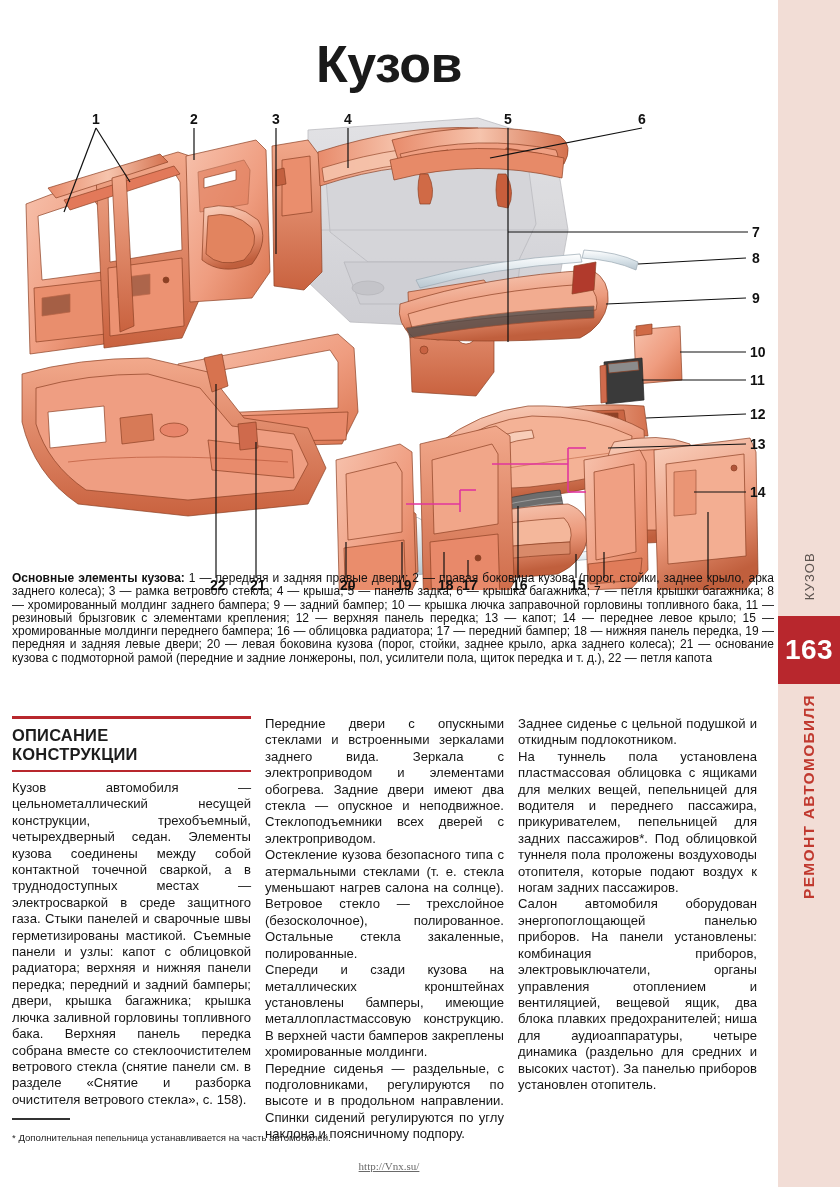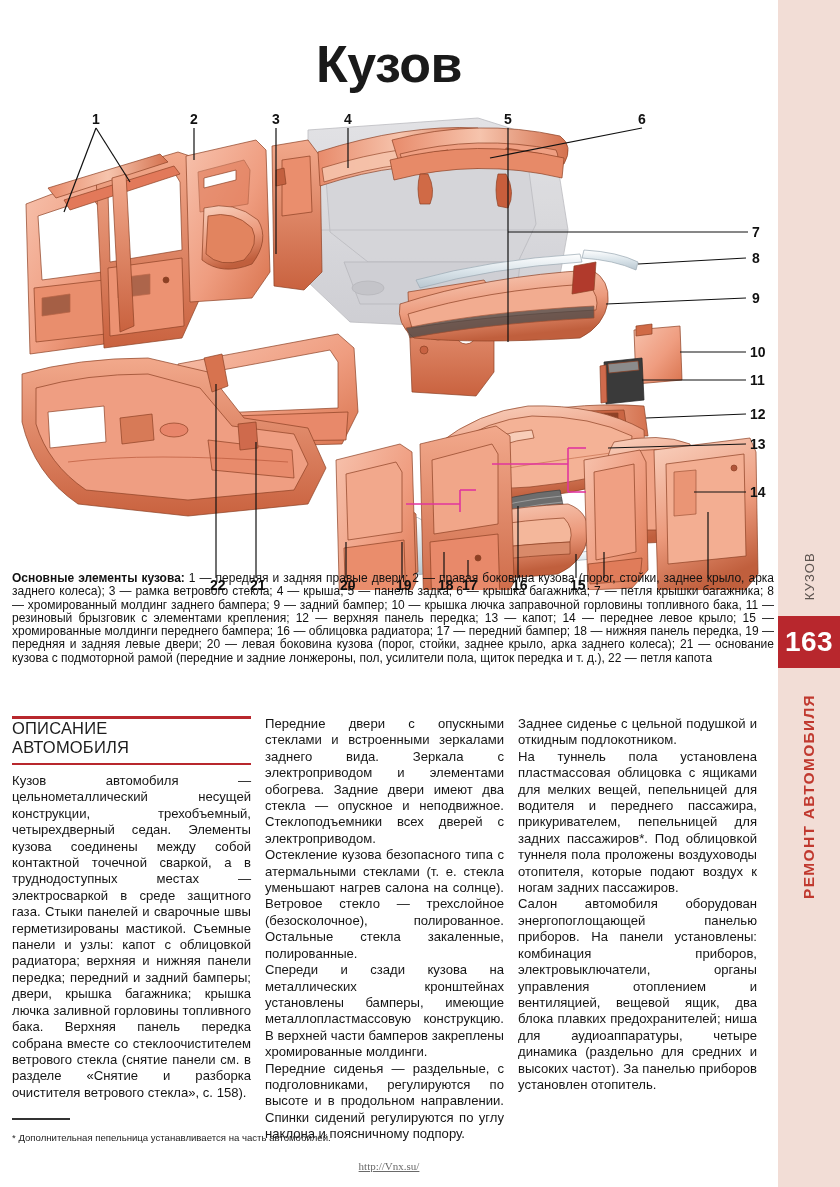--- a/index.html
+++ b/index.html
@@ -20,21 +20,21 @@
   .sb-chapter{
     position:absolute;top:536px;right:0;width:62px;height:80px;
     display:flex;align-items:center;justify-content:center;
   }
   .sb-chapter span{
     writing-mode:vertical-rl;transform:rotate(180deg);
     font-size:13px;letter-spacing:1.2px;color:#5d5450;
     font-family:"Liberation Sans",sans-serif;
   }
   .sb-pagebox{
-    position:absolute;top:616px;right:0;width:62px;height:52px;
+    position:absolute;top:616px;right:0;width:62px;height:68px;
     background:#b8272d;
     display:flex;align-items:center;justify-content:center;
   }
   .sb-pagebox span{
     color:#fff;font-size:28px;font-weight:bold;letter-spacing:0.5px;
   }
   .sb-section{
     position:absolute;top:690px;right:0;width:62px;height:300px;
     display:flex;align-items:flex-start;justify-content:center;padding-top:4px;
     box-sizing:border-box;
@@ -68,22 +68,22 @@
     position:absolute;top:716px;left:12px;width:754px;height:380px;
   }
   .col{position:absolute;top:0;width:239px;}
   .col1{left:0;}
   .col2{left:253px;}
   .col3{left:506px;}
 
   .rule-top{height:3px;background:#b8272d;width:100%;}
   .rule-bot{height:2px;background:#b8272d;width:100%;margin-top:6px;}
   .sec-head{
-    font-size:16.5px;font-weight:normal;color:#1d1d1d;line-height:19px;
-    letter-spacing:0.2px;
+    font-size:16.5px;font-weight:bold;color:#1d1d1d;line-height:19px;
+    padding-top:7px;letter-spacing:0.2px;
   }
   .bodytext{
     font-size:13.1px;line-height:16.4px;text-align:justify;color:#151515;
     margin-top:8px;
     font-family:"Liberation Sans",sans-serif;
     -webkit-hyphens:auto;hyphens:auto;
   }
   .bodytext p{margin:0;}
   .col2 .bodytext,.col3 .bodytext{margin-top:0;}
 
@@ -357,21 +357,21 @@
   </div>
 
   <div class="caption"><b>Основные элементы кузова:</b><span> 1 — передняя и задняя правые двери; 2 — правая боковина кузова (порог, стойки, заднее крыло, арка заднего колеса); 3 — рамка ветрового стекла; 4 — крыша; 5 — панель задка; 6 — крышка багажника; 7 — петля крышки багажника; 8 — хромированный молдинг заднего бампера; 9 — задний бампер; 10 — крышка лючка заправочной горловины топливного бака, 11 — резиновый брызговик с элементами крепления; 12 — верхняя панель передка; 13 — капот; 14 — переднее левое крыло; 15 — хромированные молдинги переднего бампера; 16 — облицовка радиатора; 17 — передний бампер; 18 — нижняя панель передка, 19 — передняя и задняя левые двери; 20 — левая боковина кузова (порог, стойки, заднее крыло, арка заднего колеса); 21 — основание кузова с подмоторной рамой (передние и задние лонжероны, пол, усилители пола, щиток передка и т. д.), 22 — петля капота</span></div>
 
   <div class="cols">
 
     <div class="col col1">
       <div class="rule-top"></div>
       <div class="sec-head">
         <div>ОПИСАНИЕ</div>
-        <div>АВТОМОБИЛЯ</div>
+        <div>КОНСТРУКЦИИ</div>
       </div>
       <div class="rule-bot"></div>
       <div class="bodytext">
         <p>Кузов автомобиля — цельнометаллический несущей конструкции, трехобъемный, четырехдверный седан. Элементы кузова соединены между собой контактной точечной сваркой, а в труднодоступных местах — электросваркой в среде защитного газа. Стыки панелей и сварочные швы герметизированы мастикой. Съемные панели и узлы: капот с облицовкой радиатора; верхняя и нижняя панели передка; передний и задний бамперы; двери, крышка багажника; крышка лючка заливной горловины топливного бака. Верхняя панель передка собрана вместе со стеклоочистителем ветрового стекла (снятие панели см. в разделе «Снятие и разборка очистителя ветрового стекла», с. 158).</p>
       </div>
     </div>
 
     <div class="col col2">
       <div class="bodytext">
         <p>Передние двери с опускными стеклами и встроенными зеркалами заднего вида. Зеркала с электроприводом и элементами обогрева. Задние двери имеют два стекла — опускное и неподвижное.  Стеклоподъемники всех дверей с электроприводом.</p>

